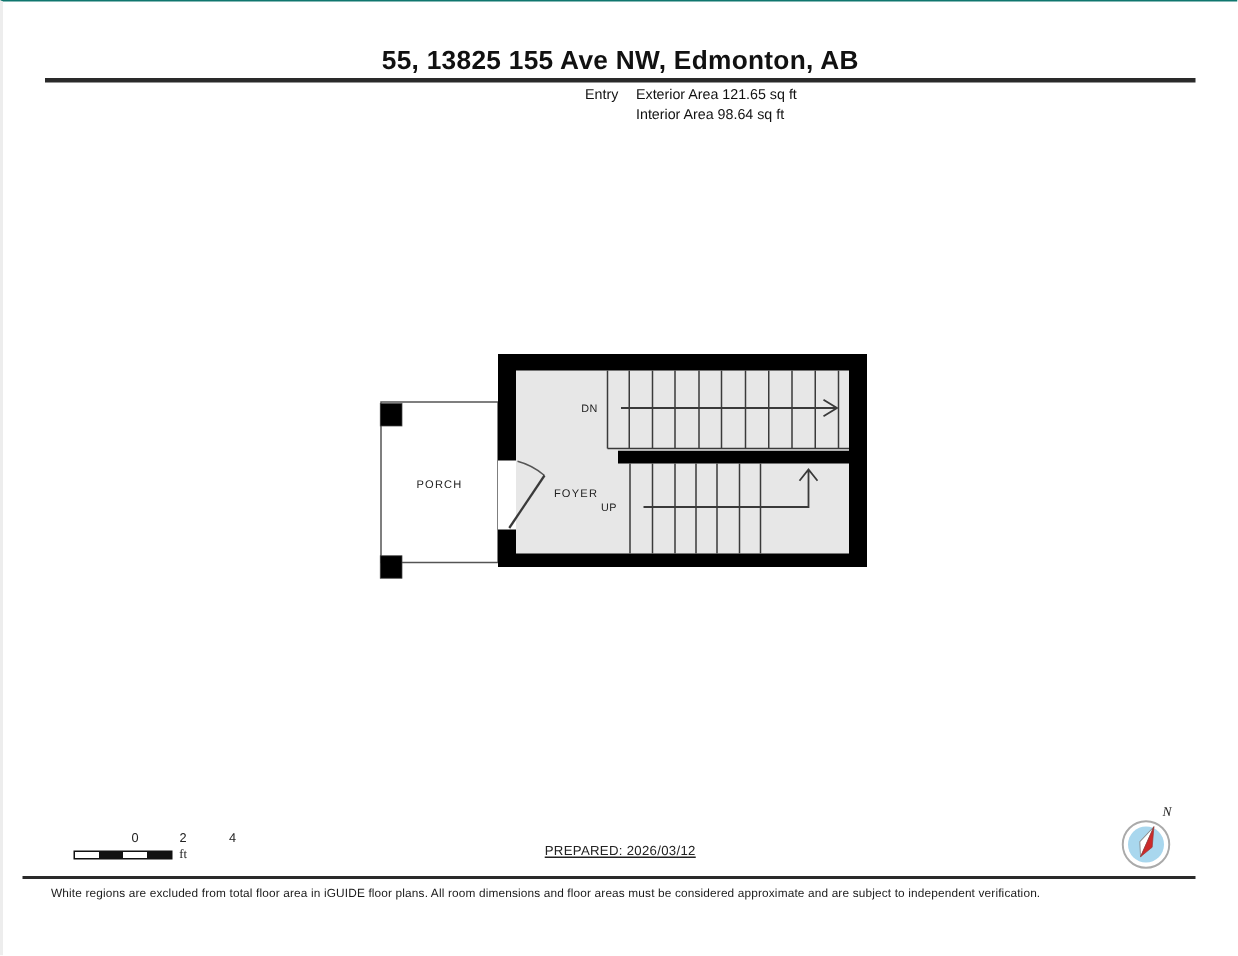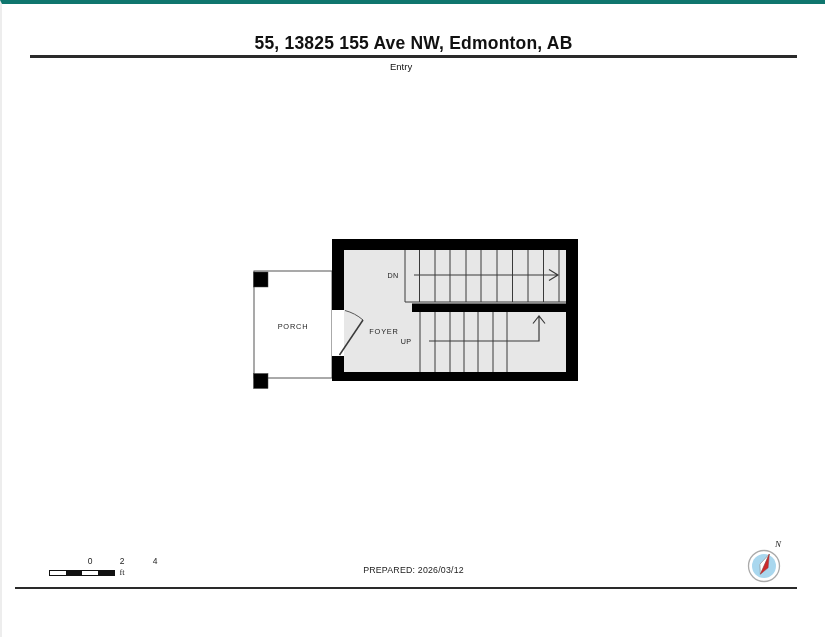--- a/index.html
+++ b/index.html
@@ -5,21 +5,21 @@
   * { margin: 0; padding: 0; box-sizing: border-box; }
   html, body { background: #ffffff; }
   body { font-family: "Liberation Sans", sans-serif; }
   #page {
     position: relative;
     width: 825px;
     height: 637px;
     background: #ffffff;
     overflow: hidden;
     border-left: 2px solid #ededed;
-    border-top: 4px solid #0f766e;
+    border-top: 1px solid #0f766e;
   }
   .page-title {
     position: absolute;
     left: 0; right: 0;
     top: 29px;
     text-align: center;
     font-size: 17.5px;
     font-weight: bold;
     color: #111;
     letter-spacing: 0.2px;
@@ -37,21 +37,21 @@
   .plan-svg { position: absolute; left: 240px; top: 228px; }
   .scalebar { position: absolute; left: 40px; top: 552px; width: 110px; height: 26px; font-size: 8.5px; color: #222; }
   .scalebar .tick { position: absolute; top: 0; width: 12px; text-align: center; }
   .tick-0 { left: 42px; } .tick-2 { left: 74px; } .tick-4 { left: 107px; }
   .bar { position: absolute; left: 7px; top: 13.5px; width: 66px; height: 6px; border: 1px solid #111; display: flex; }
   .bar span { flex: 1 0 25%; height: 100%; }
   .bar .b { background: #111; } .bar .w { background: #fff; }
   .scale-unit { position: absolute; left: 77.5px; top: 11px; font-family: Liberation Serif, serif; }
   .prepared {
     position: absolute; left: 0; right: 0; top: 561px;
-    text-align: center; font-size: 8.8px; color: #222; letter-spacing: 0.2px;
+    text-align: center; font-size: 8.8px; color: #222; letter-spacing: 0.2px; text-decoration: underline;
   }
   .compass { position: absolute; left: 732px; top: 530px; }
   .disclaimer {
     position: absolute; left: 32px; top: 589.5px; width: 740px;
     font-size: 7.9px; color: #1a1a1a; letter-spacing: 0.1px;
   }
   text { font-family: "Liberation Sans", sans-serif; }
   .room-label { font-size: 7.4px; fill: #222; letter-spacing: 0.8px; }
   .stair-label { font-size: 7.2px; fill: #222; letter-spacing: 0.3px; }
   .north { font-size: 9px; fill: #222; font-style: italic; font-family: "Liberation Serif", serif; }
@@ -60,20 +60,22 @@
 <body>
 
 <div id="page">
 
   <div class="page-title">55, 13825 155 Ave NW, Edmonton, AB</div>
   <div class="rule rule-top"></div>
 
   <div class="legend">
     <div class="legend-floor">Entry</div>
     <div class="legend-areas">
+      <div>Exterior Area 121.65 sq ft</div>
+      <div>Interior Area 98.64 sq ft</div>
     </div>
   </div>
 
   <svg class="plan-svg" width="350" height="162" viewBox="240 228 350 162">
 
     <rect x="252" y="267" width="78" height="107" stroke="#555" stroke-width="1" fill="#ffffff"></rect>
     <rect x="251.5" y="268" width="14.5" height="15" stroke="#444" stroke-width="0.5" fill="#000000"></rect>
     <rect x="251.5" y="369.5" width="14.5" height="15" stroke="#444" stroke-width="0.5" fill="#000000"></rect>
 
     <rect x="330" y="235" width="246" height="142" fill="#000000"></rect>
@@ -121,14 +123,15 @@
     <circle cx="30" cy="32" r="12" fill="#a9d7ee"></circle>
     <g transform="translate(30,32) rotate(24)">
       <polygon points="0,-13 -4.5,0 0,9" fill="#ffffff" stroke="#888888" stroke-width="0.6"></polygon>
       <polygon points="0,-13 4.5,0 0,9" stroke="#993333" stroke-width="0.4" fill="#cc2a2a"></polygon>
     </g>
     <text class="north" x="41" y="13">N</text>
   </svg>
 
   <div class="rule rule-bottom"></div>
 
+  <div class="disclaimer">White regions are excluded from total floor area in iGUIDE floor plans. All room dimensions and floor areas must be considered approximate and are subject to independent verification.</div>
 
 </div>
 
 </body></html>

